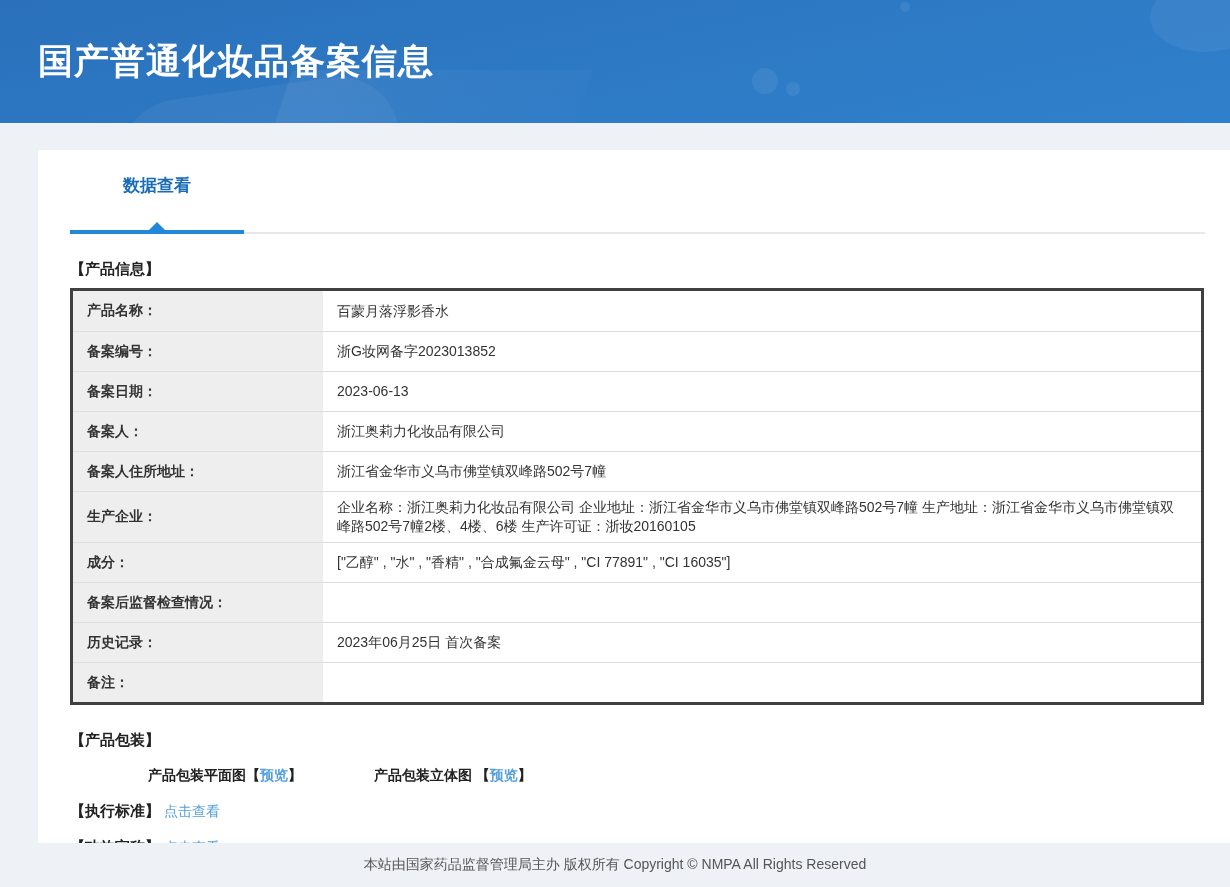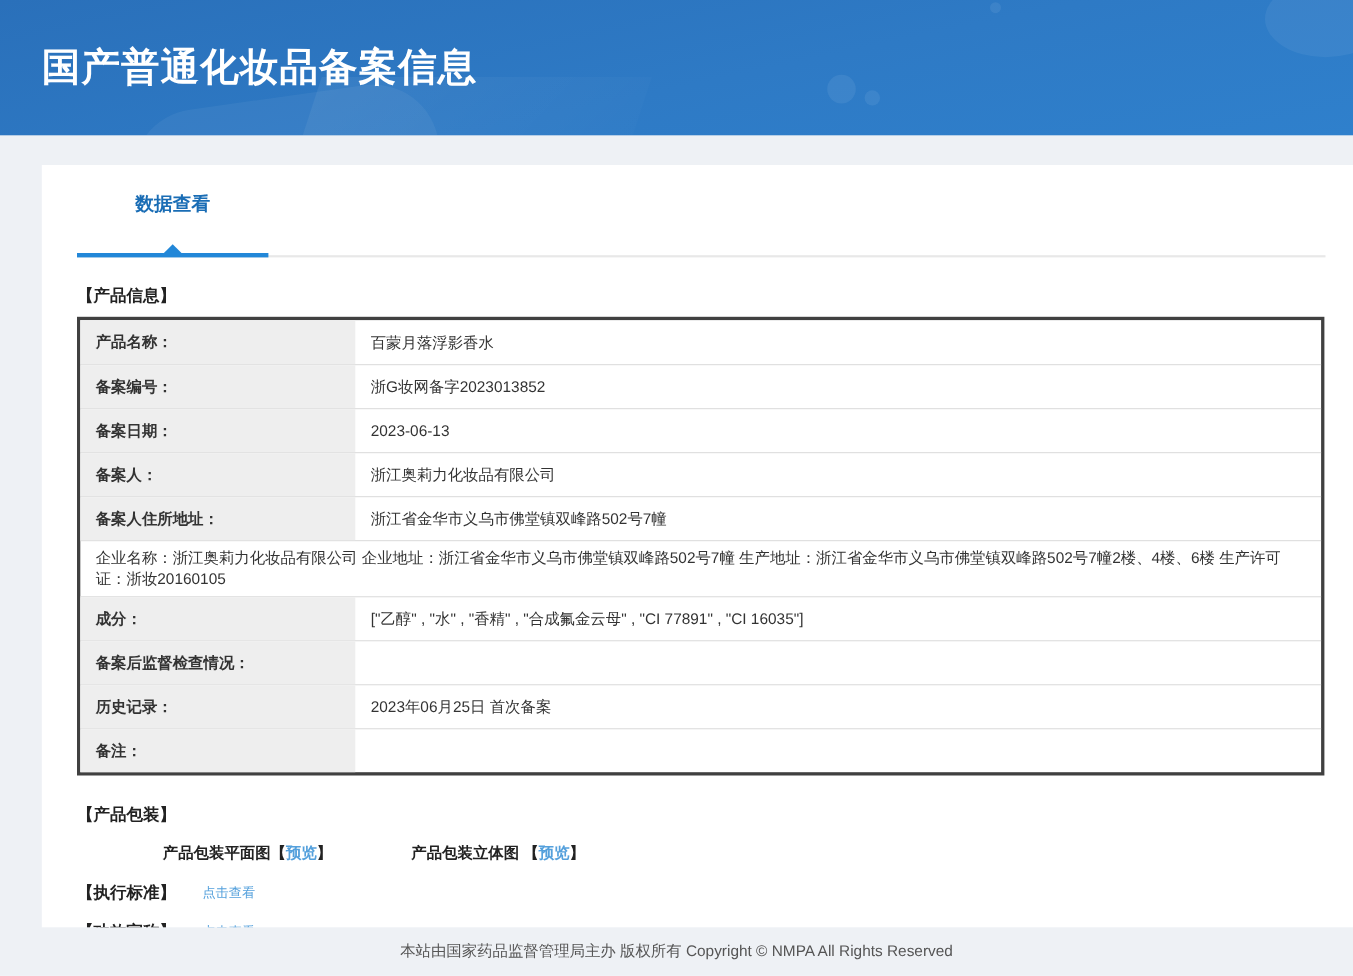--- a/index.html
+++ b/index.html
@@ -104,21 +104,21 @@
   .cell.value { flex: 1; color: #333; line-height: 19px; }
 
   
   .pkg-row { margin-top: 17px; margin-left: 78px; font-size: 14px; }
   .pkg-item { display: inline-block; font-weight: bold; color: #222; }
   .pkg-item + .pkg-item { margin-left: 68px; }
   a.link { color: #54a0dc; text-decoration: none; cursor: pointer; font-weight: normal; }
   .pkg-item a.link { font-weight: bold; }
   .std-row { margin-top: 17px; font-size: 14px; display: flex; align-items: center; }
   .std-row .std-title { font-size: 15px; font-weight: bold; color: #222; }
-  .std-row a.link { margin-left: 24px; font-size: 12px; }
+  .std-row a.link { margin-left: 4px; font-size: 14px; }
 
   
   .footer {
     position: absolute;
     left: 0; right: 0; bottom: 0;
     height: 44px;
     background: #eef1f5;
     display: flex;
     align-items: center;
     justify-content: center;
@@ -169,20 +169,21 @@
       </div>
       <div class="info-row">
         <div class="cell label">备案人：</div>
         <div class="cell value">浙江奥莉力化妆品有限公司</div>
       </div>
       <div class="info-row">
         <div class="cell label">备案人住所地址：</div>
         <div class="cell value">浙江省金华市义乌市佛堂镇双峰路502号7幢</div>
       </div>
       <div class="info-row">
+        <div class="cell label">生产企业：</div>
         <div class="cell value">企业名称：浙江奥莉力化妆品有限公司 企业地址：浙江省金华市义乌市佛堂镇双峰路502号7幢 生产地址：浙江省金华市义乌市佛堂镇双峰路502号7幢2楼、4楼、6楼 生产许可证：浙妆20160105</div>
       </div>
       <div class="info-row">
         <div class="cell label">成分：</div>
         <div class="cell value">["乙醇" , "水" , "香精" , "合成氟金云母" , "CI 77891" , "CI 16035"]</div>
       </div>
       <div class="info-row">
         <div class="cell label">备案后监督检查情况：</div>
         <div class="cell value"></div>
       </div>

